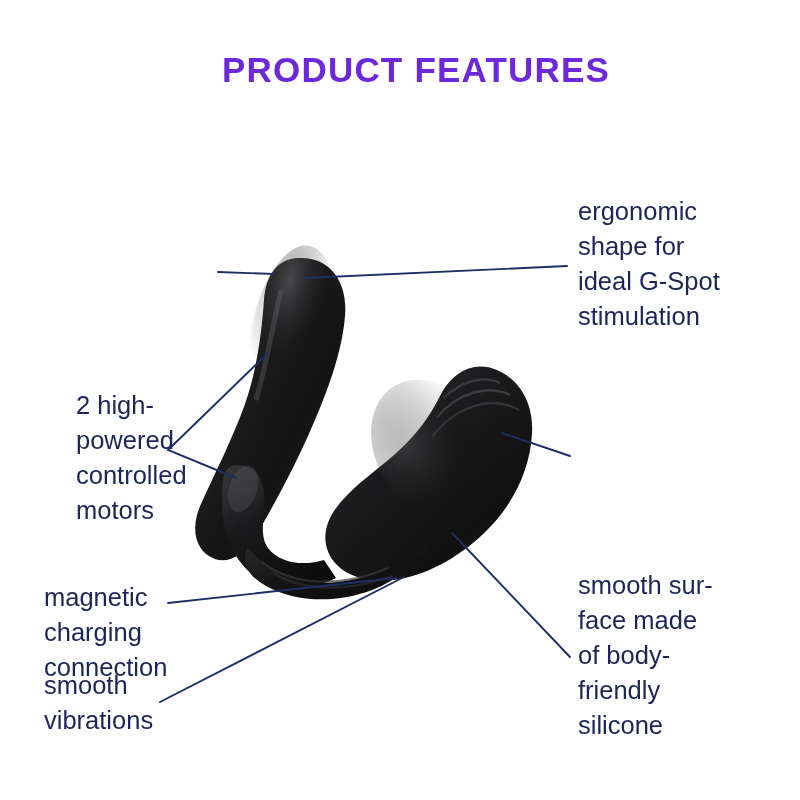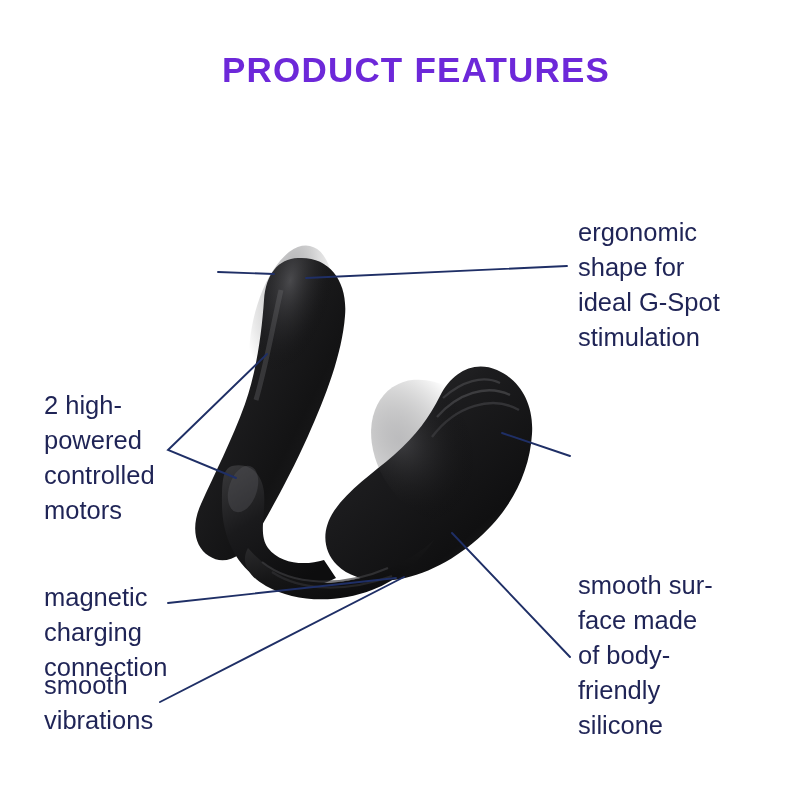--- a/index.html
+++ b/index.html
@@ -33,25 +33,25 @@
     font-size: 25.5px;
     line-height: 35px;
     font-weight: 500;
     font-family: "Liberation Sans", sans-serif;
     white-space: pre-line;
   }
   .label.left  { left: 44px; text-align: left; }
   .label.right { left: 578px; text-align: left; }
 
   #lbl-connect   { top: 194px; width: 210px; }
-  #lbl-motors    { top: 388px; width: 190px; }
+  #lbl-motors    { top: 388px; width: 190px; margin-left: 32px; }
   #lbl-magnetic  { top: 580px; width: 200px; }
   #lbl-control   { top: 668px; width: 190px; }
 
-  #lbl-ergonomic { top: 194px; width: 220px; margin-top: 21px; }
+  #lbl-ergonomic { top: 194px; width: 220px; }
   #lbl-flattened { top: 395px; width: 215px; }
   #lbl-smooth    { top: 568px; width: 210px; }
 
   #artwork {
     position: absolute;
     top: 0; left: 0;
     width: 800px;
     height: 800px;
     pointer-events: none;
   }

